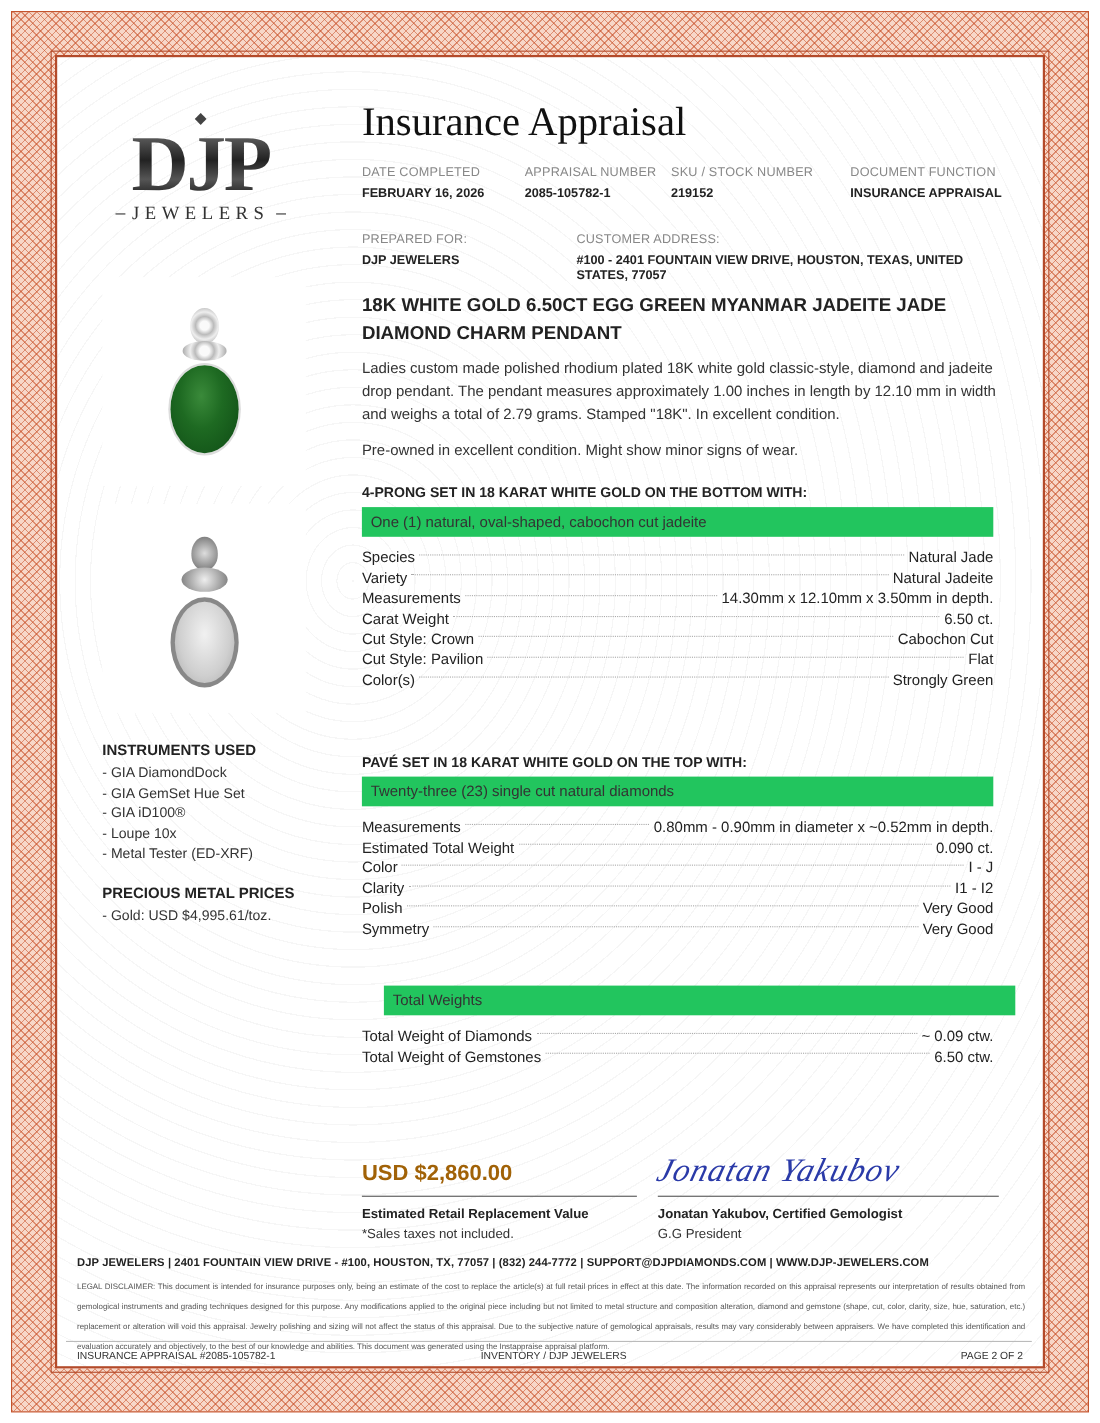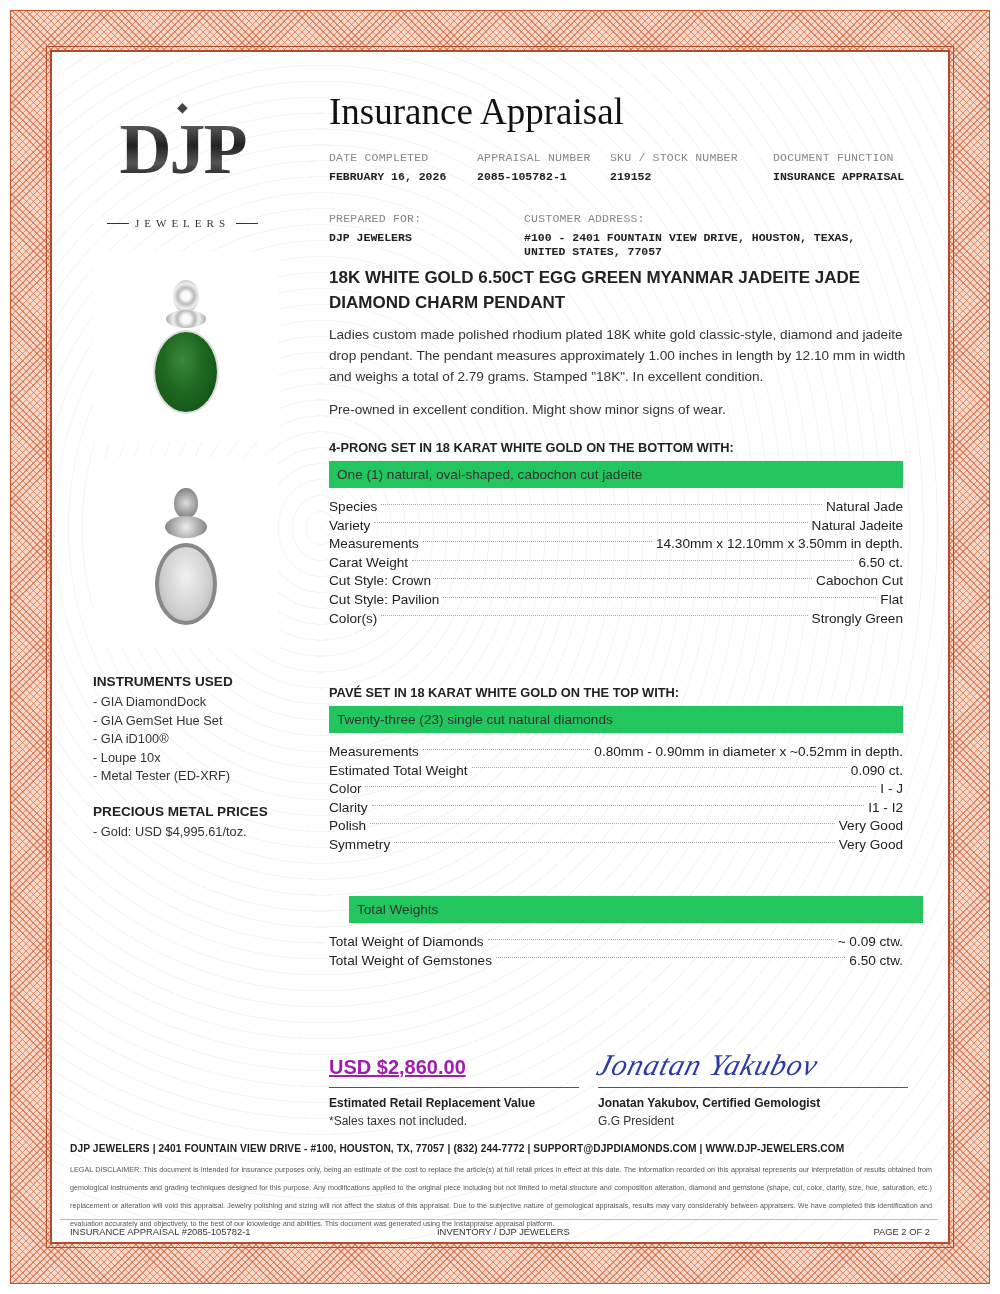--- a/index.html
+++ b/index.html
@@ -23,39 +23,39 @@
     outline: 1px solid #b34a2a; outline-offset: 3px;
   }
 
   .logo { position: absolute; left: 105px; top: 100px; width: 155px; height: 110px; text-align: center; }
   .logo .gem { font-size: 14px; color: #444; line-height: 14px; }
   .logo .mark {
     font-family: "Liberation Serif", serif; font-size: 72px; font-weight: bold; line-height: 70px;
     background: linear-gradient(180deg, #777 0%, #222 45%, #555 70%, #111 100%);
     -webkit-background-clip: text; background-clip: text; color: transparent; letter-spacing: -2px;
   }
-  .logo .sub { font-family: "Liberation Serif", serif; font-size: 11px; letter-spacing: 5px; color: #333;
-    display: flex; align-items: center; justify-content: center; gap: 6px; margin-top: 33px; }
+  .logo .sub { font-family: "Liberation Serif", serif; font-size: 17px; letter-spacing: 5px; color: #333;
+    display: flex; align-items: center; justify-content: center; gap: 6px; }
   .logo .sub::before, .logo .sub::after { content: ""; width: 22px; height: 1px; background: #333; }
 
   .photo { position: absolute; left: 93px; width: 185px; height: 190px; background: #fff; }
   .photo.p1 { top: 252px; }
   .photo.p2 { top: 458px; }
   .bail { position: absolute; left: 50%; transform: translateX(-50%); border-radius: 50% 50% 45% 45%;
     background: radial-gradient(circle, #fafafa 0 20%, #bbb 40%, #eee 60%, #999 100%); }
   .jade { position: absolute; left: 50%; transform: translateX(-50%); border-radius: 50%;
     background: radial-gradient(ellipse at 45% 35%, #3a8a3a 0%, #1e6a22 40%, #0e4a14 100%);
     box-shadow: 0 0 0 2px #ddd; }
   .back { position: absolute; left: 50%; transform: translateX(-50%); border-radius: 50%;
     background: radial-gradient(ellipse at 50% 40%, #f1f1f1 0%, #cfcfcf 60%, #aaa 100%);
     border: 4px solid #888; }
 
   .title { position: absolute; left: 329px; top: 90px; font-family: "Liberation Serif", serif; font-size: 37px; color: #111; }
 
-  .meta { position: absolute; font-family: Liberation Mono, monospace; }
+  .meta { position: absolute; font-family: Liberation Sans, sans-serif; }
   .meta .lbl { font-size: 11.5px; color: #888; letter-spacing: 0.2px; }
   .meta .val { font-size: 11.5px; font-weight: bold; color: #222; margin-top: 6px; line-height: 14px; }
 
   .item-title { position: absolute; left: 329px; top: 265px; width: 560px; font-size: 17px; font-weight: bold; line-height: 25px; color: #222; }
   .para { position: absolute; left: 329px; width: 580px; font-size: 13.6px; line-height: 21px; color: #333; }
   .sec-head { position: absolute; left: 329px; font-size: 12.8px; font-weight: bold; color: #222; }
   .band { position: absolute; left: 329px; width: 574px; height: 27px; background: #22c55e; padding-left: 8px;
     font-size: 13.6px; line-height: 27px; color: #333; }
 
   .rows { position: absolute; left: 329px; width: 574px; }
@@ -64,21 +64,21 @@
   .row .dots { flex: 1; border-bottom: 1px dotted #aaa; margin: 0 4px; transform: translateY(-3px); min-width: 10px; }
   .row .v { white-space: nowrap; text-align: right; }
   .row.wrap { align-items: flex-start; }
   .row.wrap .dots { flex: 0 0 55px; transform: translateY(10px); }
   .row.wrap .v { white-space: normal; flex: 1; padding-left: 22px; }
 
   .side { position: absolute; left: 93px; }
   .side h4 { font-size: 13.6px; font-weight: bold; color: #222; margin-bottom: 4px; }
   .side li { list-style: none; font-size: 12.8px; line-height: 18.6px; color: #333; }
 
-  .price { position: absolute; left: 329px; top: 1056px; font-size: 20px; font-weight: bold; color: #a21caf; text-decoration: underline; }
+  .price { position: absolute; left: 329px; top: 1056px; font-size: 20px; font-weight: bold; color: #a16207; }
   .rule { position: absolute; top: 1087px; height: 1px; background: #555; }
   .sig-img { position: absolute; left: 598px; top: 1048px; font-family: "Liberation Serif", serif; font-style: italic;
     font-size: 30px; color: #2a3aa8; transform: skewX(-15deg); letter-spacing: 1px; }
   .small-b { position: absolute; font-size: 12px; font-weight: bold; color: #222; }
   .small { position: absolute; font-size: 12px; color: #333; }
 
   .contact { position: absolute; left: 70px; top: 1143px; font-size: 10.2px; font-weight: bold; color: #222; letter-spacing: 0.1px; }
   .legal { position: absolute; left: 70px; top: 1161px; width: 862px; font-size: 7.2px; line-height: 18px; color: #555; text-align: justify; }
   .foot-rule { position: absolute; left: 60px; top: 1219px; width: 878px; height: 1px; background: #bbb; }
   .foot { position: absolute; top: 1226px; font-size: 9.4px; color: #333; }

